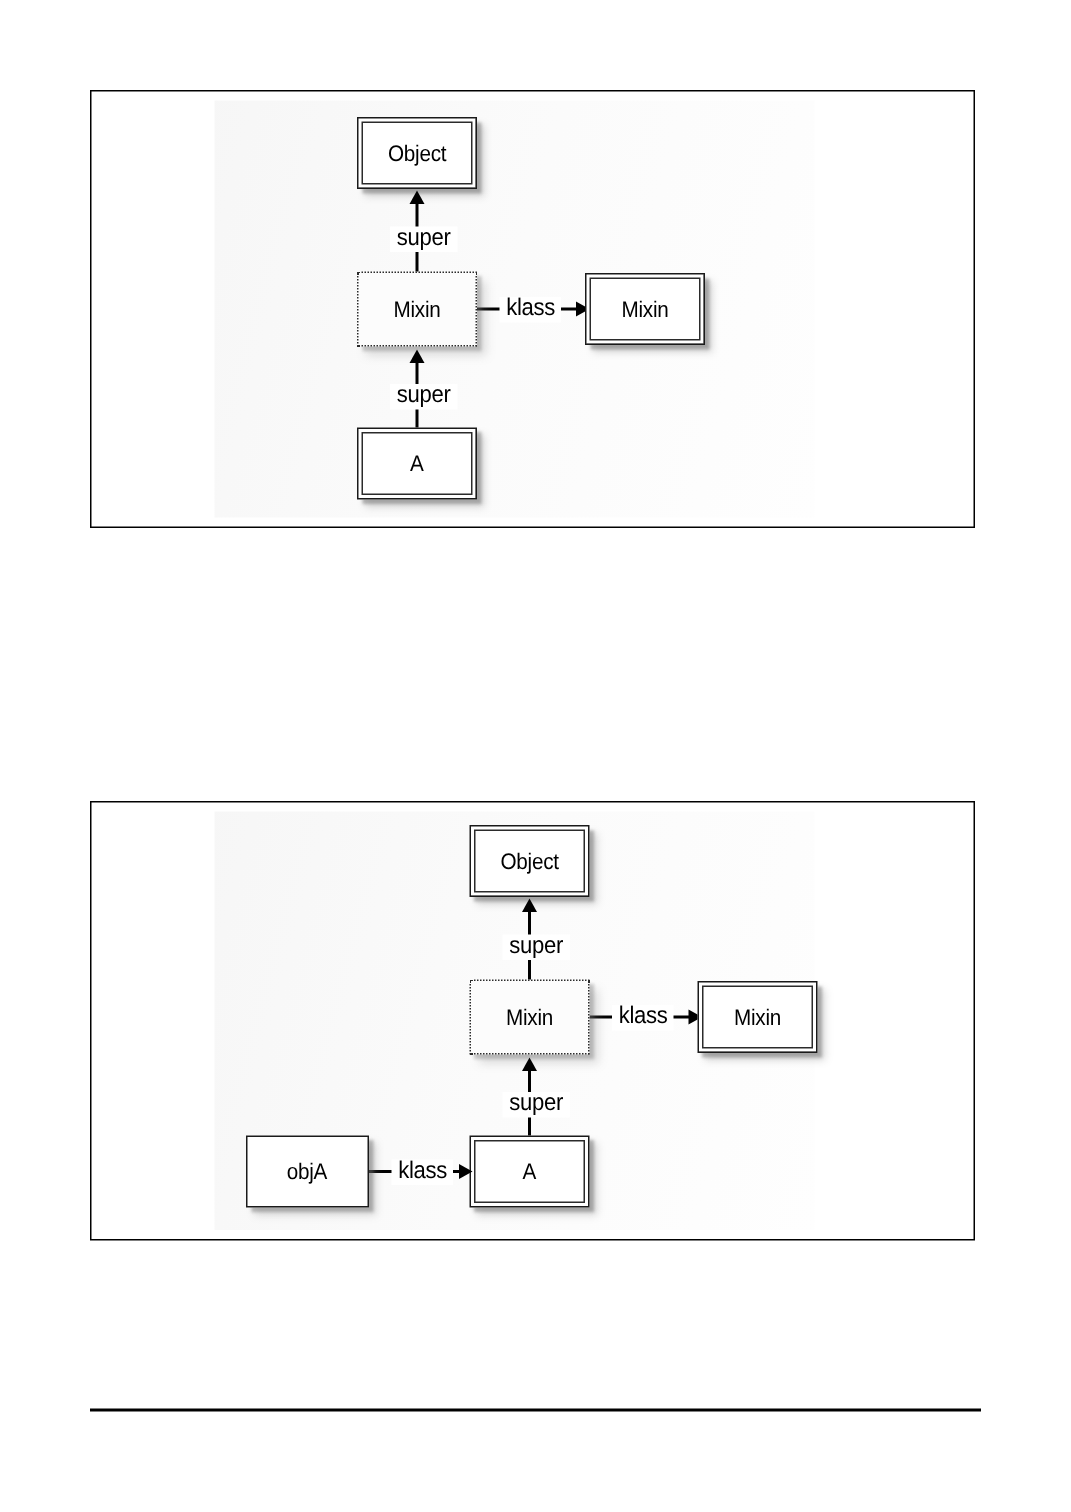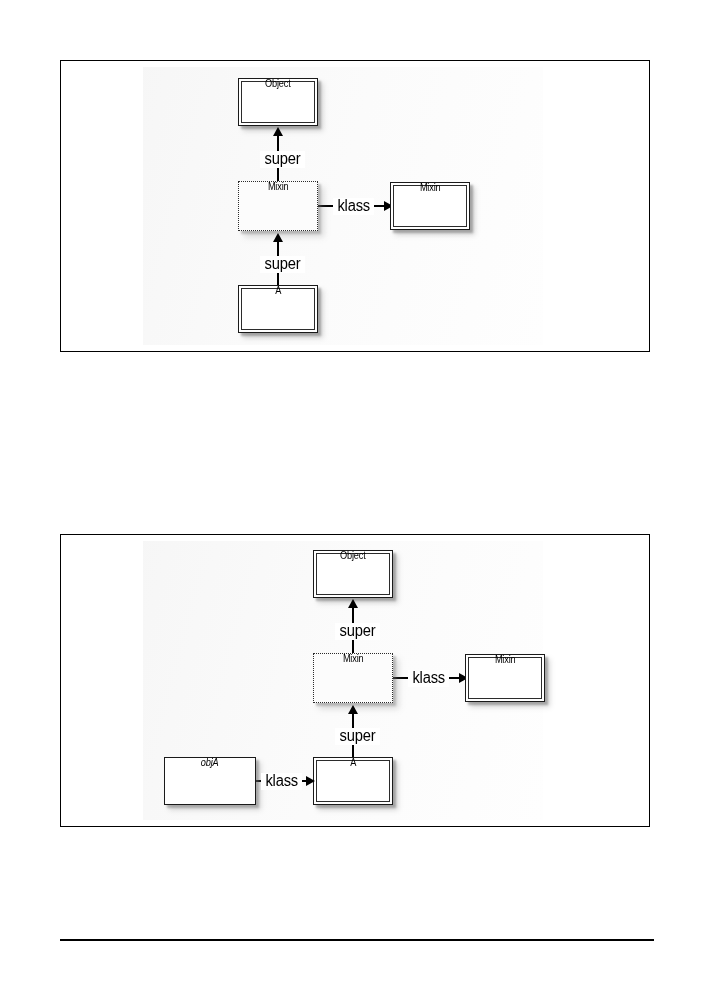--- a/index.html
+++ b/index.html
@@ -36,22 +36,23 @@
                 rgba(253,253,253,0.5) 100%);
     pointer-events: none;
   }
 
   
   .node {
     position: absolute;
     box-sizing: border-box;
     background: #ffffff;
     display: flex;
+    align-items: center;
     justify-content: center;
-    font-size: 10px;
+    font-size: 15px;
     color: #000000;
     letter-spacing: -0.2px;
     z-index: 3;
   }
   .node .lbl {
     display: block;
     line-height: 1;
     transform: scaleX(0.92);
   }
 
@@ -209,21 +210,21 @@
   <div class="vline" style="left:291px; top:178px; width:2px; height:56px;"></div>
   <div class="arrow-up" style="left:287px; top:170px;"></div>
   <div class="edge-label" style="left:274px; top:193px;">
     <span class="lbl">super</span>
   </div>
 
   <div class="node klass" style="left:252px; top:222px; width:80px; height:48px;">
     <span class="lbl">A</span>
   </div>
 
-  <div class="node instance" style="left:103px; top:222px; width:92px; height:48px;font-style:italic;">
+  <div class="node instance" style="left:103px; top:222px; width:82px; height:48px;">
     <span class="lbl">objA</span>
   </div>
 
   <div class="hline" style="left:185px; top:245px; width:17px; height:2px;"></div>
   <div class="edge-label" style="left:200px; top:238px;">
     <span class="lbl">klass</span>
   </div>
   <div class="hline" style="left:230px; top:245px; width:16px; height:2px;"></div>
   <div class="arrow-right" style="left:245px; top:241px;"></div>
 </div>

